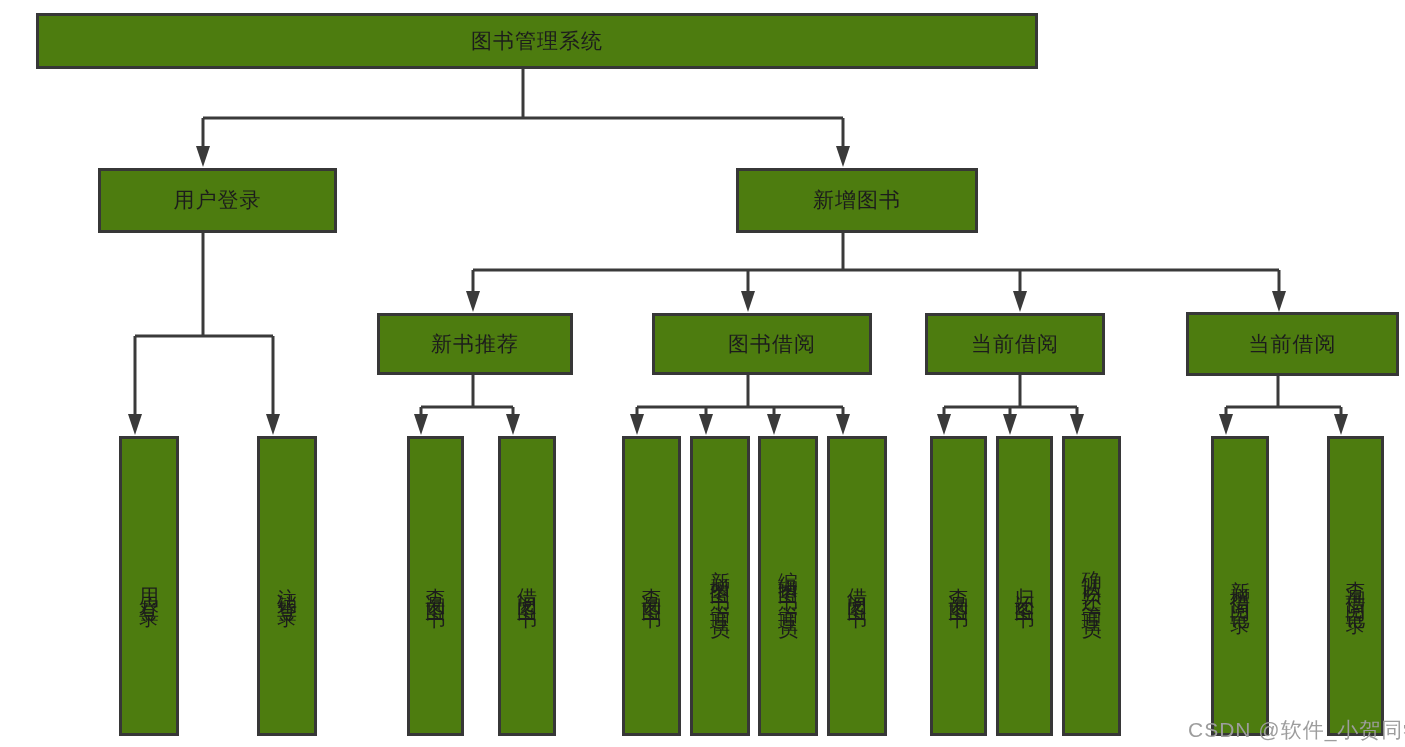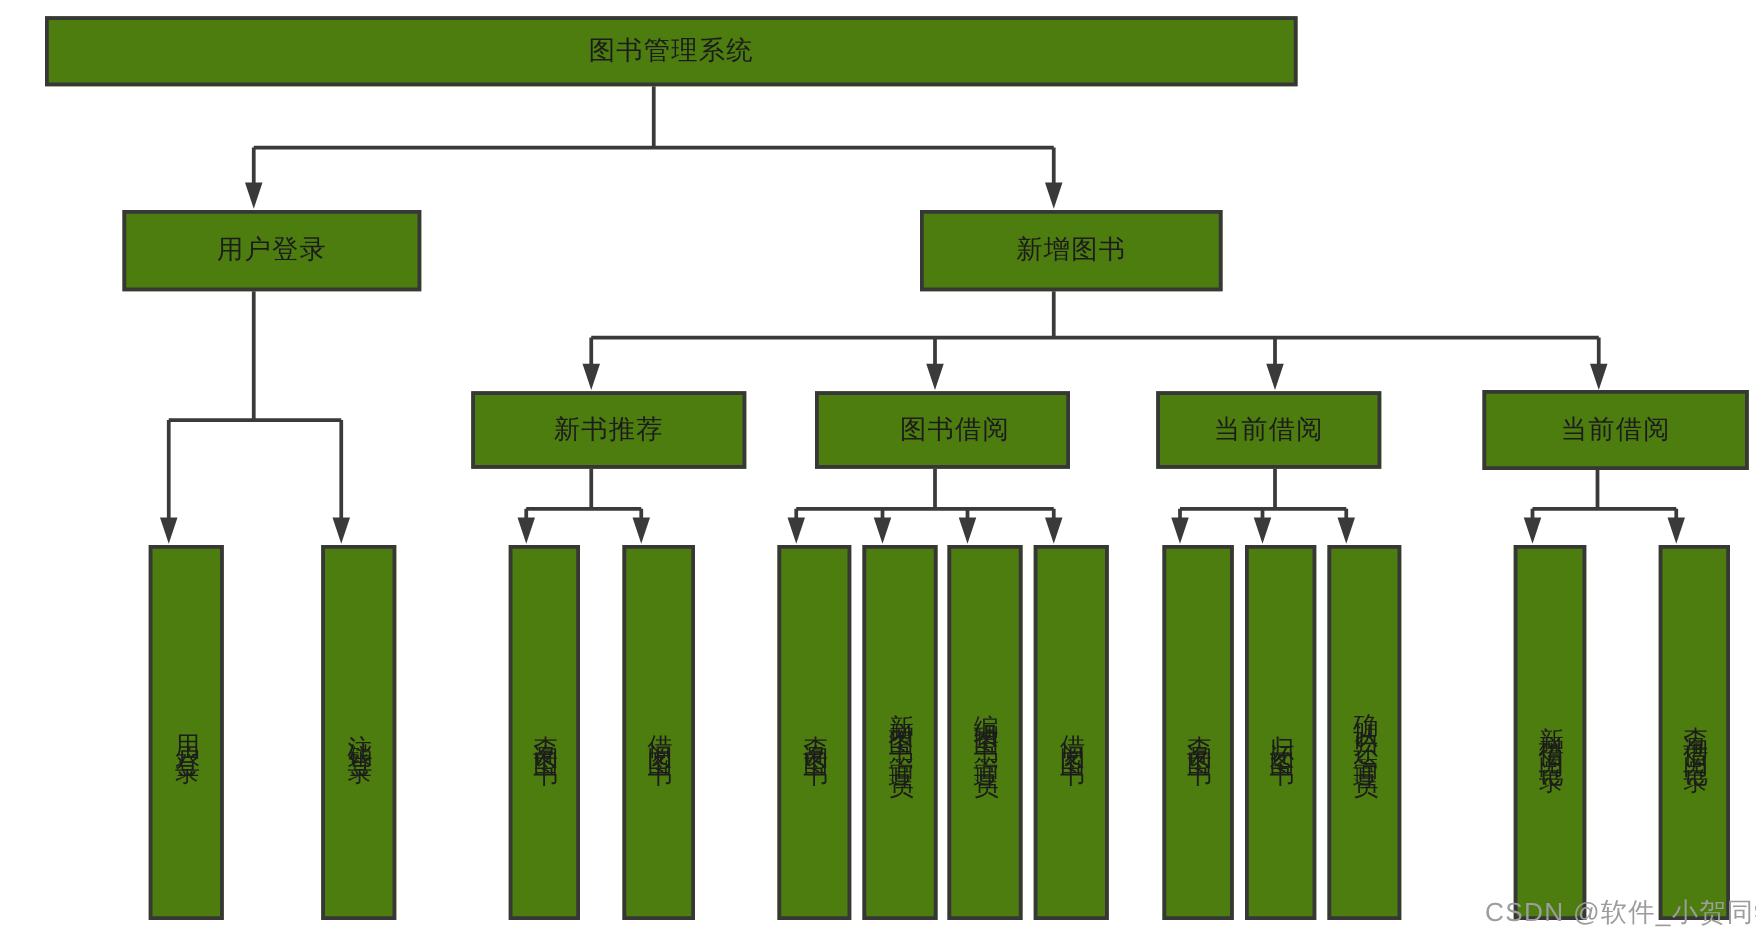--- a/index.html
+++ b/index.html
@@ -105,22 +105,22 @@
       <polygon points="1070,414 1084,414 1077,435" fill="var(--line)"></polygon>
       <polygon points="1219,414 1233,414 1226,435" fill="var(--line)"></polygon>
       <polygon points="1334,414 1348,414 1341,435" fill="var(--line)"></polygon>
     </svg>
 
   <div class="node h" style="left:22px;top:13px;width:1002px;height:56px;">图书管理系统</div>
 
   <div class="node h" style="left:84px;top:168px;width:239px;height:65px;">用户登录</div>
   <div class="node h" style="left:722px;top:168px;width:242px;height:65px;">新增图书</div>
 
-  <div class="node h" style="left:363px;top:313px;width:220px;height:62px;">新书推荐</div>
-  <div class="node h" style="left:638px;top:313px;width:204px;height:62px;padding-left:20px;">图书借阅</div>
+  <div class="node h" style="left:363px;top:313px;width:196px;height:62px;">新书推荐</div>
+  <div class="node h" style="left:638px;top:313px;width:220px;height:62px;padding-left:20px;">图书借阅</div>
   <div class="node h" style="left:911px;top:313px;width:180px;height:62px;">当前借阅</div>
   <div class="node h" style="left:1172px;top:312px;width:213px;height:64px;">当前借阅</div>
 
   <div class="node v" style="left:105px;top:436px;width:60px;height:300px;">用户登录</div>
   <div class="node v" style="left:243px;top:436px;width:60px;height:300px;">注销登录</div>
 
   <div class="node v" style="left:393px;top:436px;width:57px;height:300px;">查询图书</div>
   <div class="node v" style="left:484px;top:436px;width:58px;height:300px;">借阅图书</div>
 
   <div class="node v" style="left:608px;top:436px;width:59px;height:300px;">查询图书</div>

